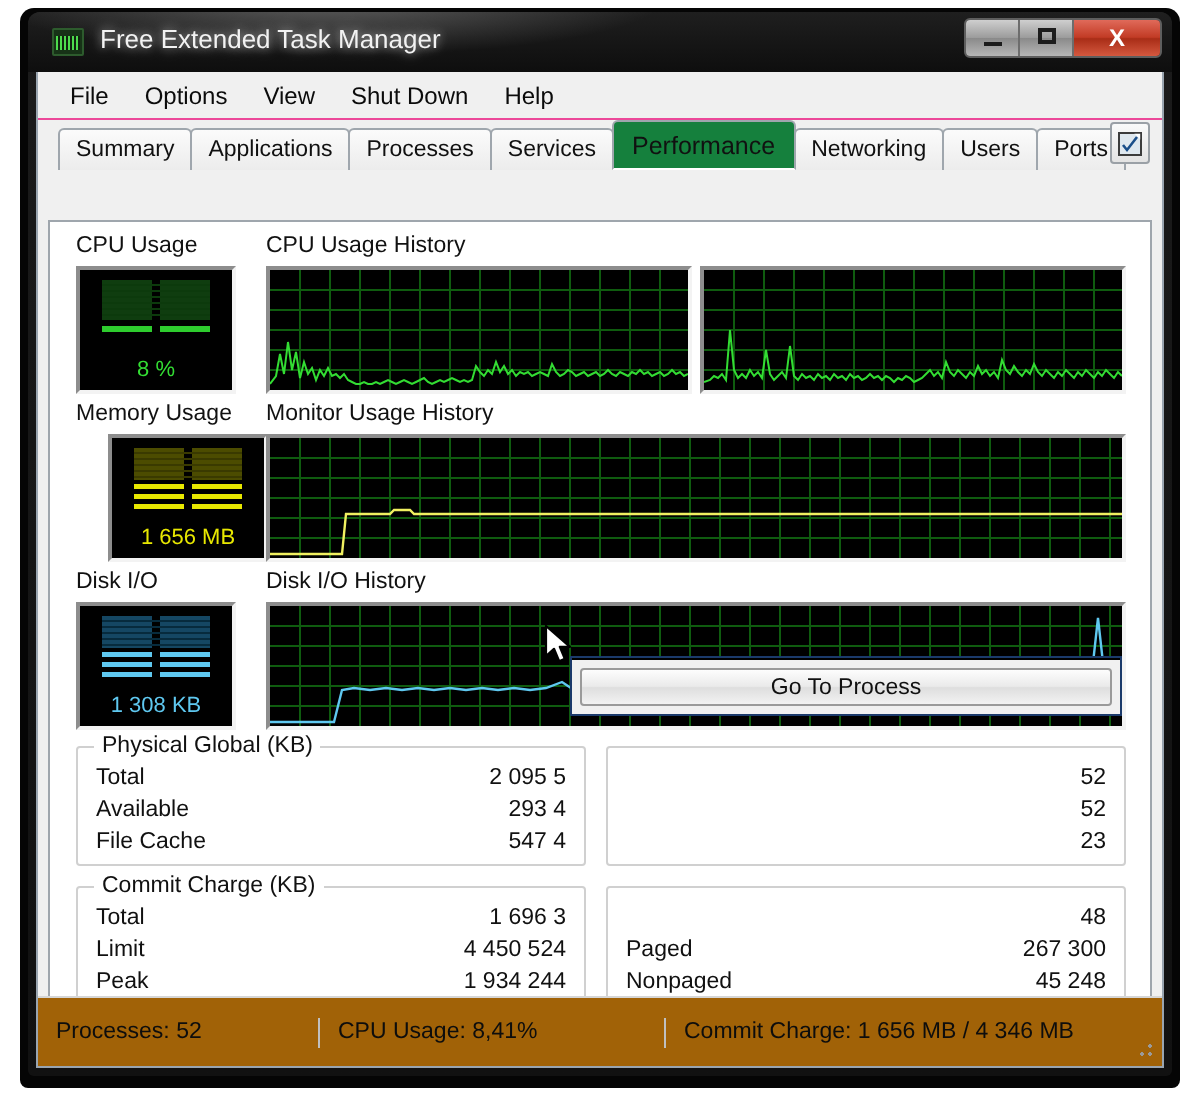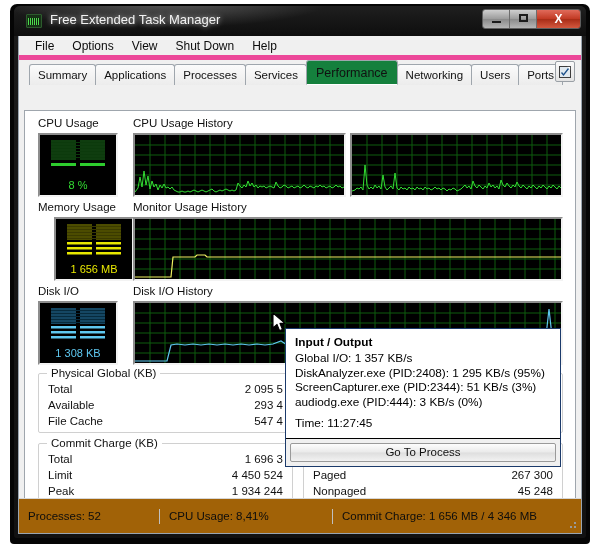--- a/index.html
+++ b/index.html
@@ -114,21 +114,21 @@
     border-top: none;
   }
 
   
   .menubar {
     height: 24px;
     background: #f0f0f0;
     display: flex;
     align-items: center;
     padding-left: 7px;
-    border-bottom: 5px solid #ec4899;
+    border-bottom: 1px solid #ec4899;
   }
   .menu-item {
     font-size: 12px; color: #0b0b0b;
     padding: 3px 9px;
     cursor: default;
     white-space: nowrap;
   }
 
   
   .tabstrip {
@@ -706,28 +706,20 @@
         <div class="sb-sep"></div>
         <div class="sb-cell" style="width:172px;">CPU Usage: 8,41%</div>
         <div class="sb-sep"></div>
         <div class="sb-cell" style="flex:1;">Commit Charge: 1 656 MB / 4 346 MB</div>
         <div class="sb-grip"></div>
       </div>
 
     </div>
 
     <div class="popup">
-      <div class="popup-body">
-        <div class="popup-title">Input / Output</div>
-        <div class="popup-line">Global I/O: 1 357 KB/s</div>
-        <div class="popup-line">DiskAnalyzer.exe (PID:2408): 1 295 KB/s (95%)</div>
-        <div class="popup-line">ScreenCapturer.exe (PID:2344): 51 KB/s (3%)</div>
-        <div class="popup-line">audiodg.exe (PID:444): 3 KB/s (0%)</div>
-        <div class="popup-time">Time: 11:27:45</div>
-      </div>
       <div class="popup-sep"></div>
       <div class="popup-btnwrap">
         <div class="popup-btn">Go To Process</div>
       </div>
     </div>
 
     <div class="cursor">
       <svg width="16" height="22" viewBox="0 0 16 22">
         <path d="M1 1 L1 16 L5 12.4 L7.6 18.6 L10.4 17.4 L7.9 11.4 L13 11.4 Z" fill="#ffffff" stroke="#000000" stroke-width="1.1" stroke-linejoin="round"></path>
       </svg>

